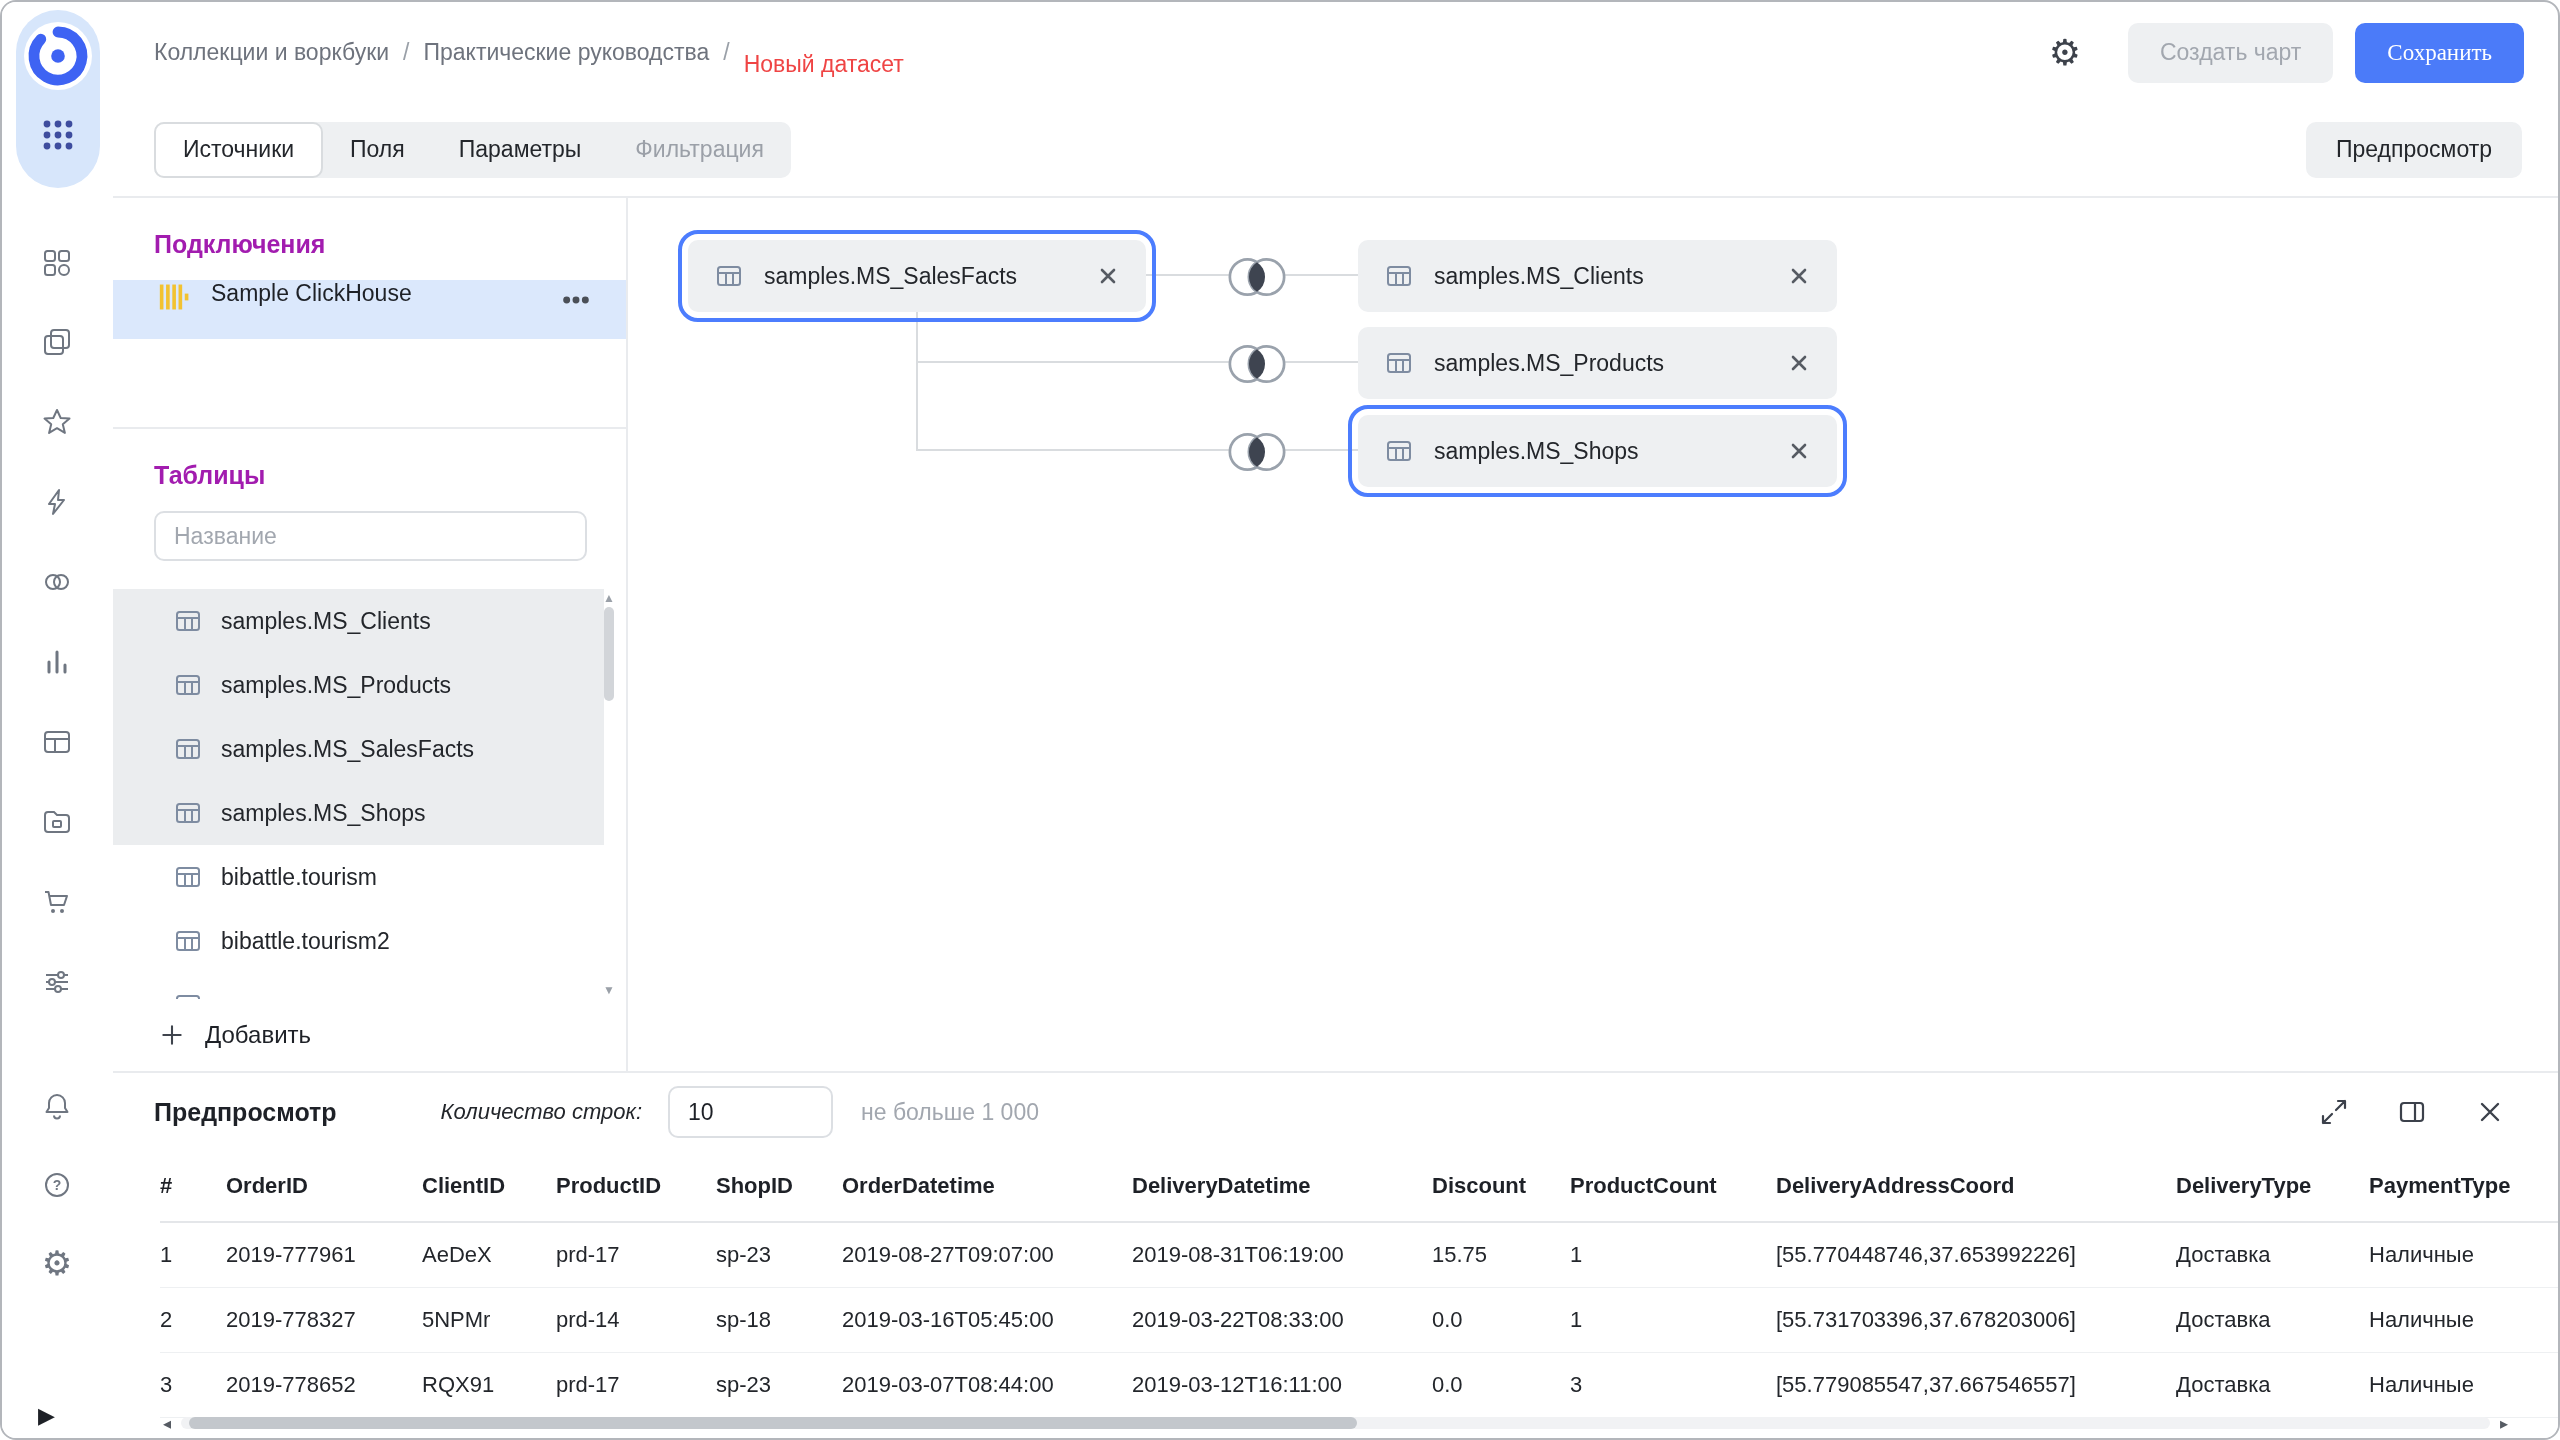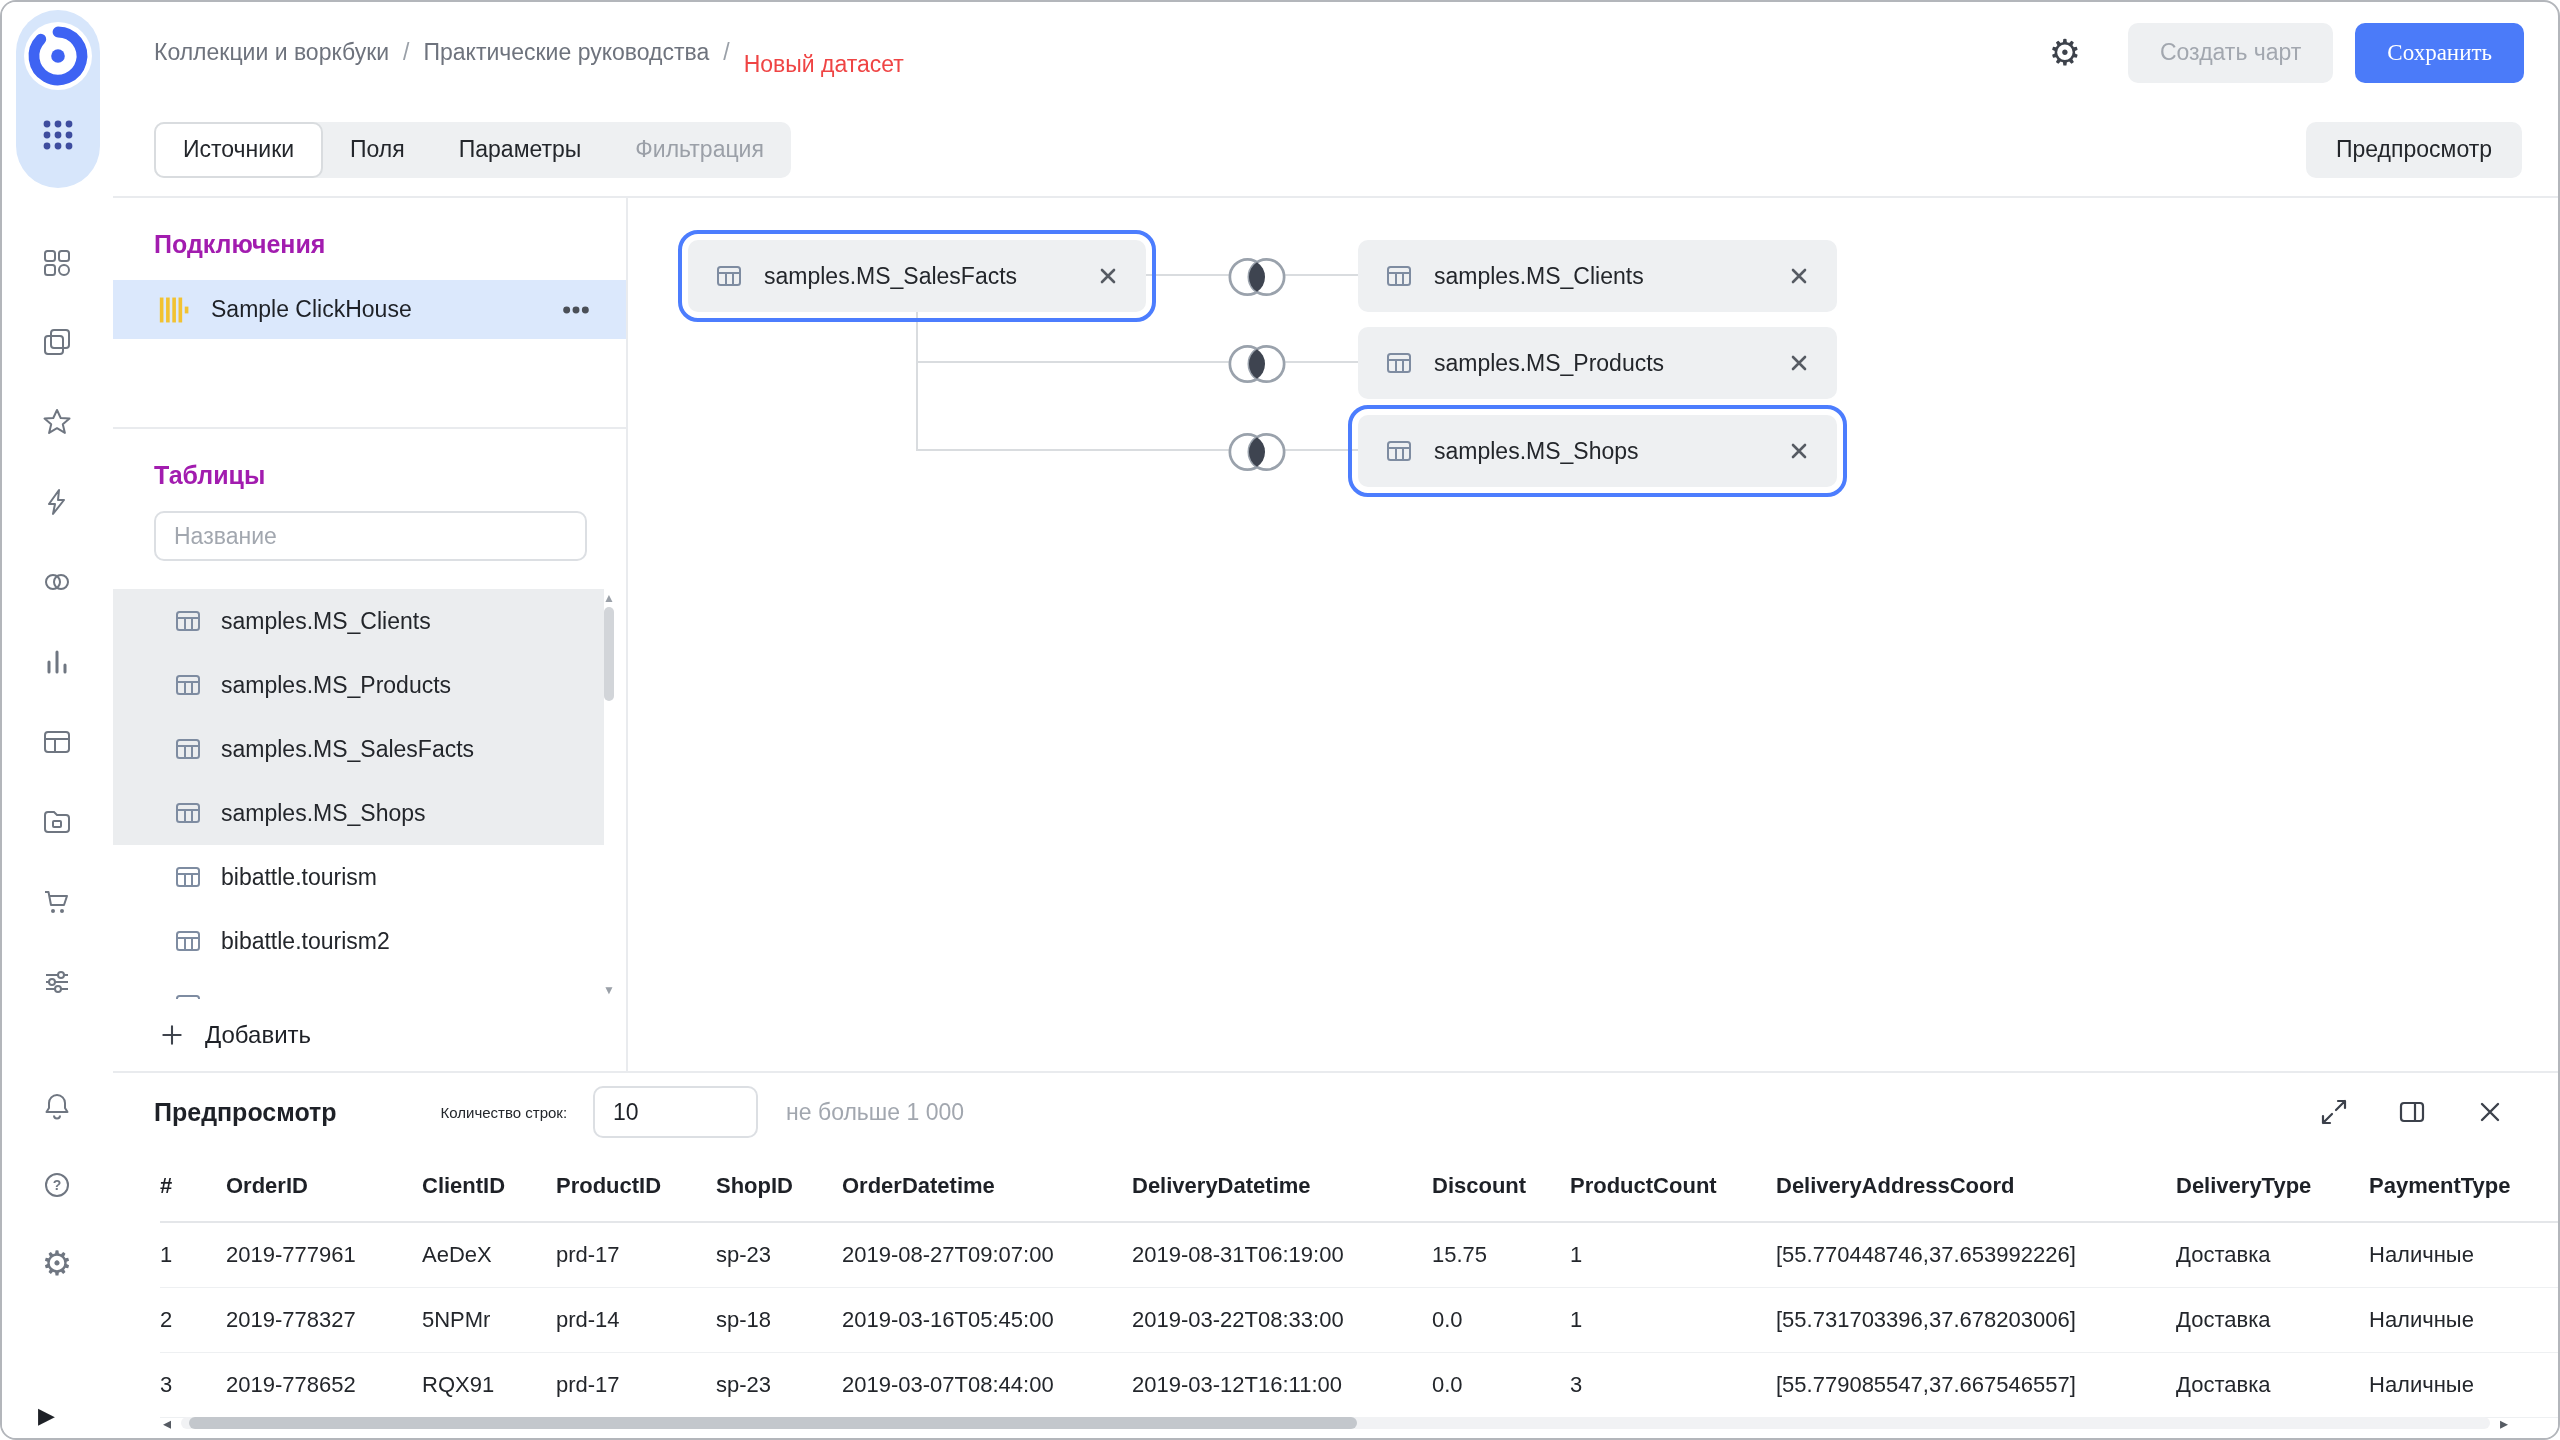--- a/index.html
+++ b/index.html
@@ -43,21 +43,21 @@
   .tab.active{background:#fff;border:2px solid #d9dcdf;}
   .tab.disabled{color:#9ba0a8;}
   .preview-btn{margin-left:auto;height:56px;padding:0 30px;background:#eef0f2;border:none;border-radius:10px;
     font-size:23px;color:#23262b;font-family:inherit;}
 
   .content{position:absolute;top:196px;left:0;right:0;bottom:365px;display:flex;}
 
   
   .left-panel{width:515px;min-width:515px;border-right:2px solid #e9ebee;box-sizing:border-box;position:relative;overflow:hidden;}
   .lp-title{font-size:25px;font-weight:700;color:#a21caf;margin:30px 0 20px 41px;line-height:32px;}
-  .conn-row{height:59px;background:#dbe8fc;display:flex;align-items:center;padding:0 30px 0 44px;}
+  .conn-row{height:59px;background:#dbe8fc;display:flex;align-items:flex-start;padding:0 30px 0 44px;}
   .conn-row svg.ch{width:34px;height:34px;margin-right:20px;}
   .conn-name{font-size:23px;color:#1e2127;}
   .conn-more{margin-left:auto;background:none;border:none;width:40px;height:40px;display:flex;align-items:center;justify-content:center;padding:0;}
   .lp-divider{height:2px;background:#e9ebee;margin-top:88px;}
   .search{display:block;margin-left:41px;width:433px;height:50px;border:2px solid #dcdfe3;border-radius:10px;
     font-size:23px;padding:0 18px;color:#1e2127;box-sizing:border-box;font-family:inherit;outline:none;}
   .search::placeholder{color:#a2a7af;}
   .table-list{position:relative;margin-top:28px;height:410px;overflow:hidden;}
   .table-item{height:64px;display:flex;align-items:center;gap:18px;padding-left:60px;width:491px;box-sizing:border-box;}
   .table-item.added{background:#ebedef;}
@@ -78,21 +78,21 @@
   .node{position:absolute;height:72px;background:#eef0f2;border-radius:10px;display:flex;align-items:center;
     padding:0 26px;box-sizing:border-box;gap:20px;z-index:3;}
   .node.selected{outline:4px solid #4c7dfe;outline-offset:6px;}
   .node-label{font-size:23px;color:#23262b;white-space:nowrap;}
   .node .node-close{margin-left:auto;width:24px;height:24px;}
 
   
   .preview{position:absolute;left:0;right:0;bottom:0;height:365px;border-top:2px solid #e9ebee;background:#fff;}
   .pv-head{height:78px;display:flex;align-items:center;padding:0 48px 0 41px;}
   .pv-title{font-size:25px;font-weight:700;color:#1e2127;}
-  .pv-rows-label{margin-left:104px;font-size:15px;color:#23262b;}
+  .pv-rows-label{margin-left:104px;font-size:22px;color:#23262b;font-style:italic;}
   .pv-input{margin-left:26px;width:165px;height:52px;border:2px solid #dcdfe3;border-radius:10px;font-size:23px;
     padding:0 18px;box-sizing:border-box;color:#1e2127;font-family:inherit;outline:none;}
   .pv-hint{margin-left:28px;font-size:23px;color:#a2a7af;}
   .pv-actions{margin-left:auto;display:flex;gap:38px;}
   .pv-actions button{width:40px;height:40px;background:none;border:none;display:flex;align-items:center;justify-content:center;padding:0;}
   .pv-actions svg{width:30px;height:30px;}
   .pv-table-wrap{position:absolute;top:78px;left:0;right:0;bottom:0;overflow:hidden;}
   table.preview-table{border-collapse:collapse;margin-left:47px;table-layout:fixed;width:2449px;}
   .preview-table th{font-size:22px;font-weight:600;color:#1e2127;text-align:left;height:70px;
     border-bottom:2px solid #e4e6e9;padding:0 10px 0 0;white-space:nowrap;overflow:hidden;}

